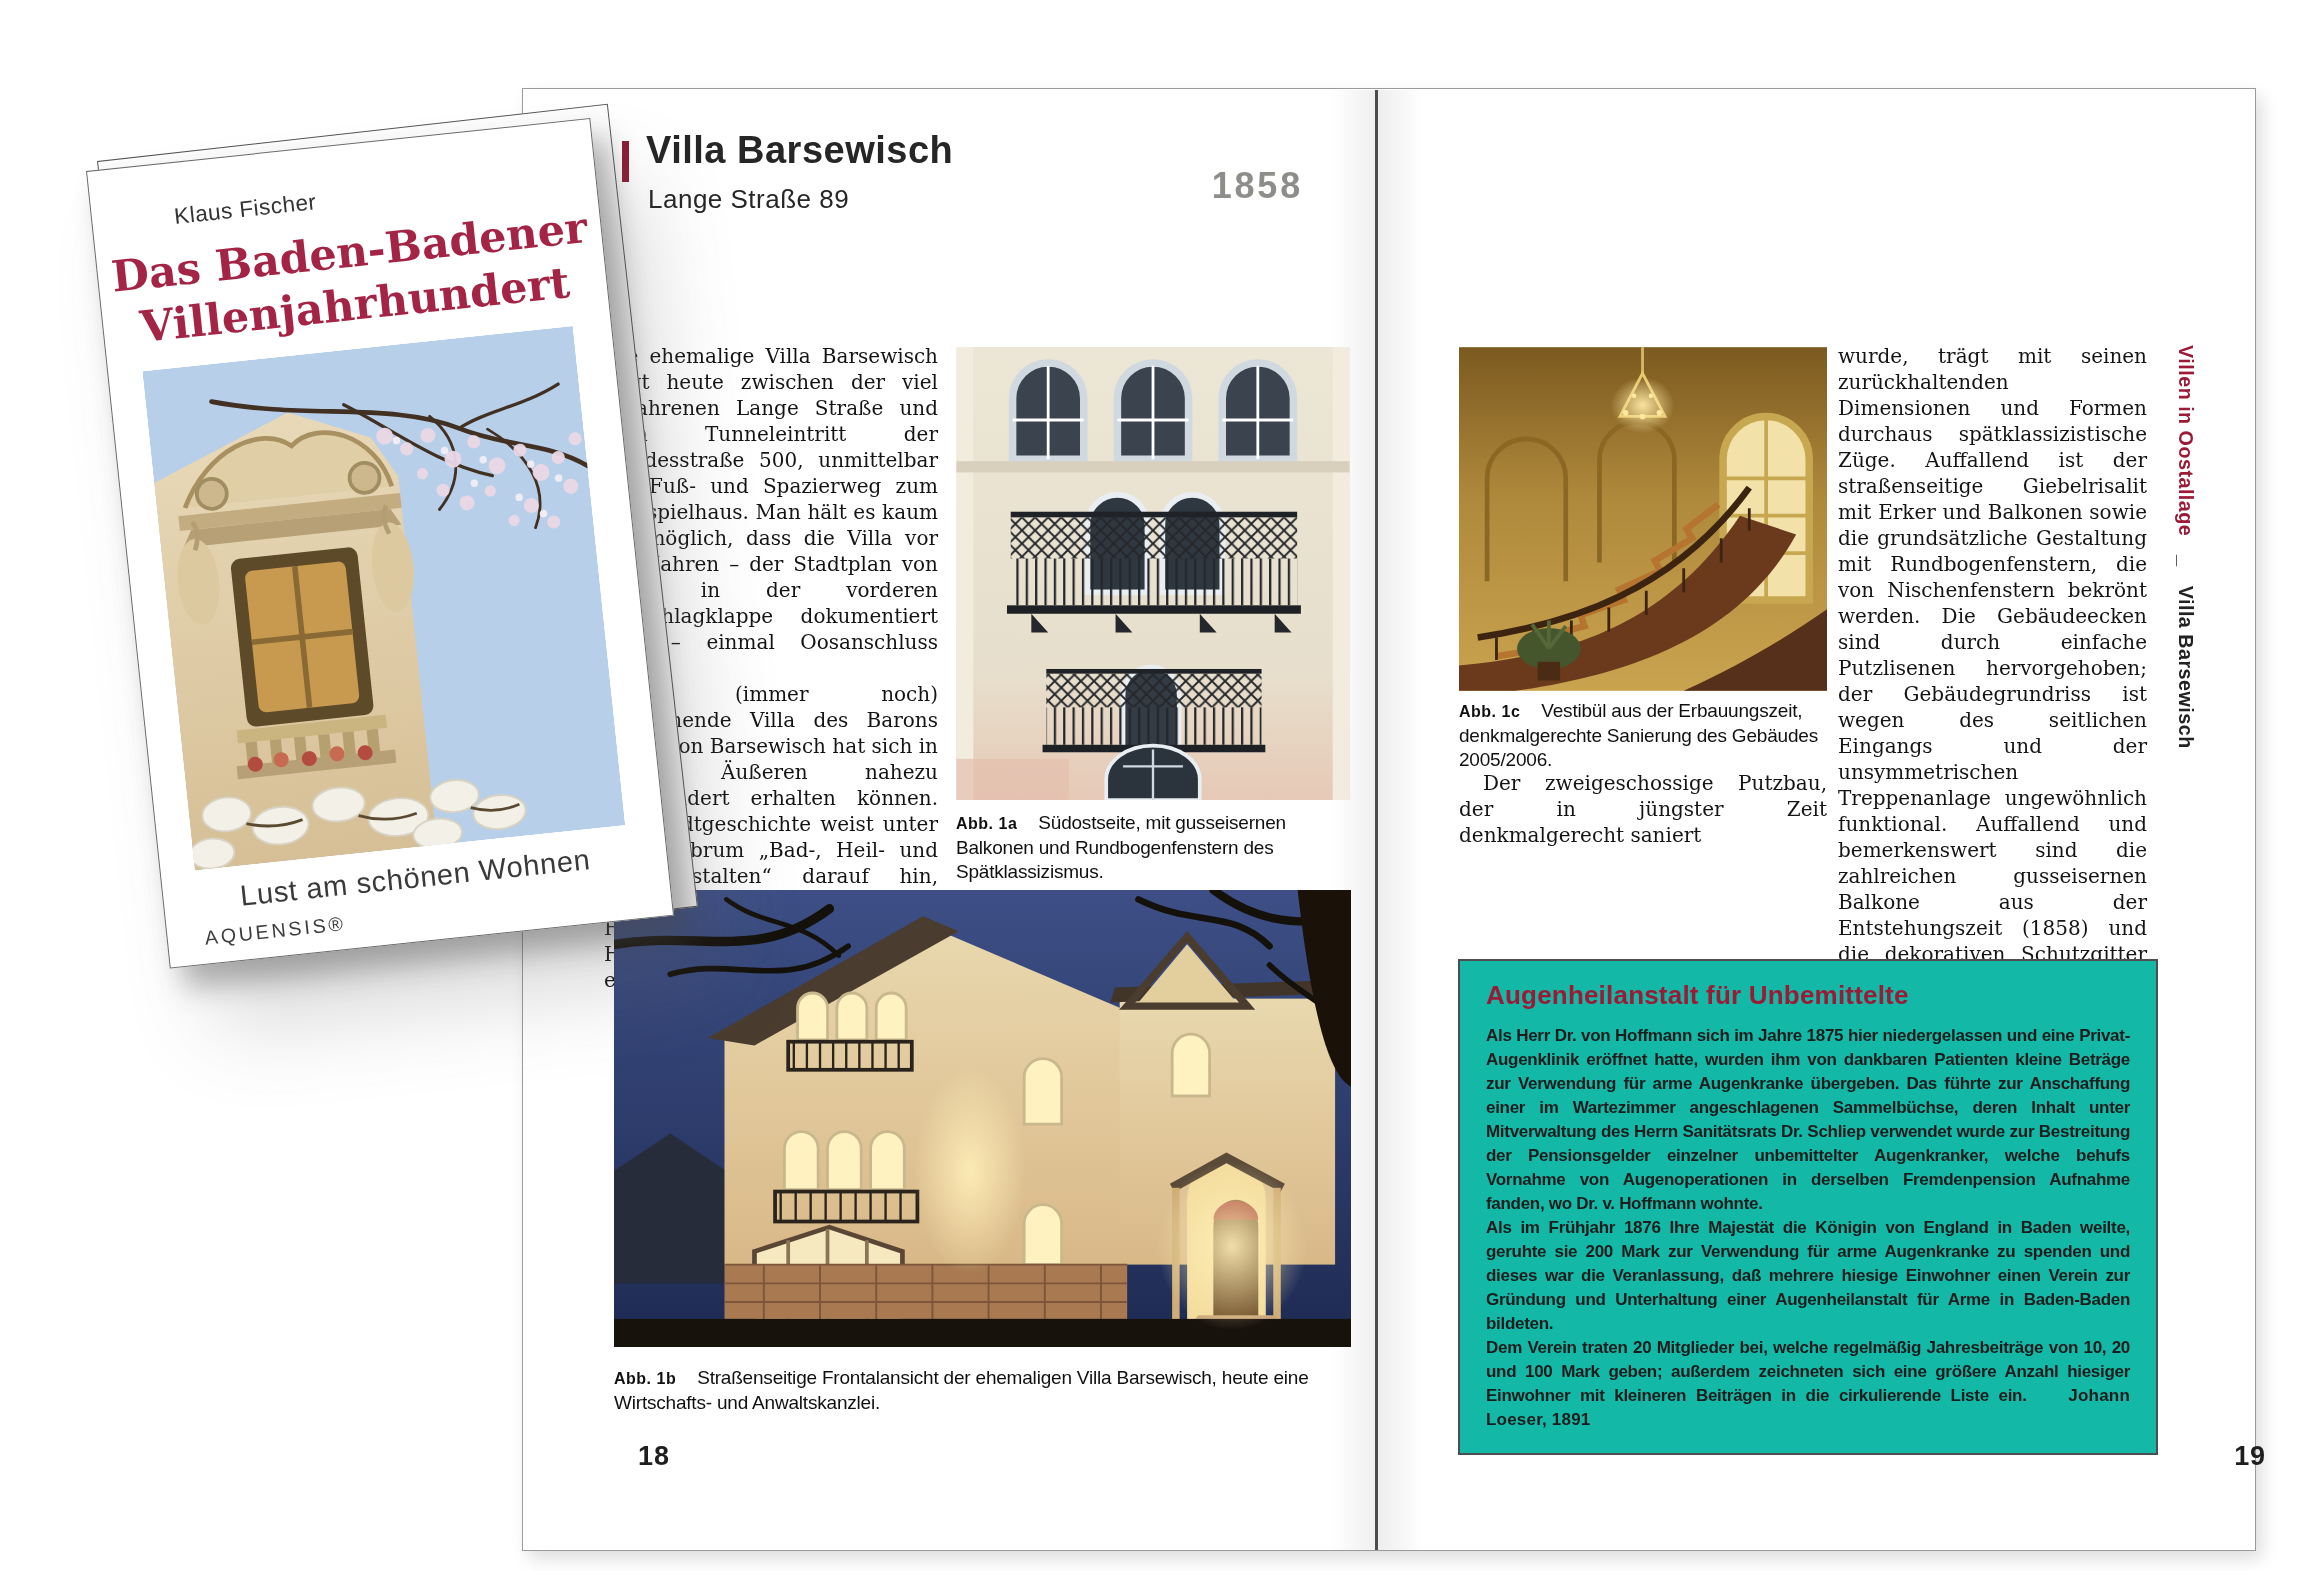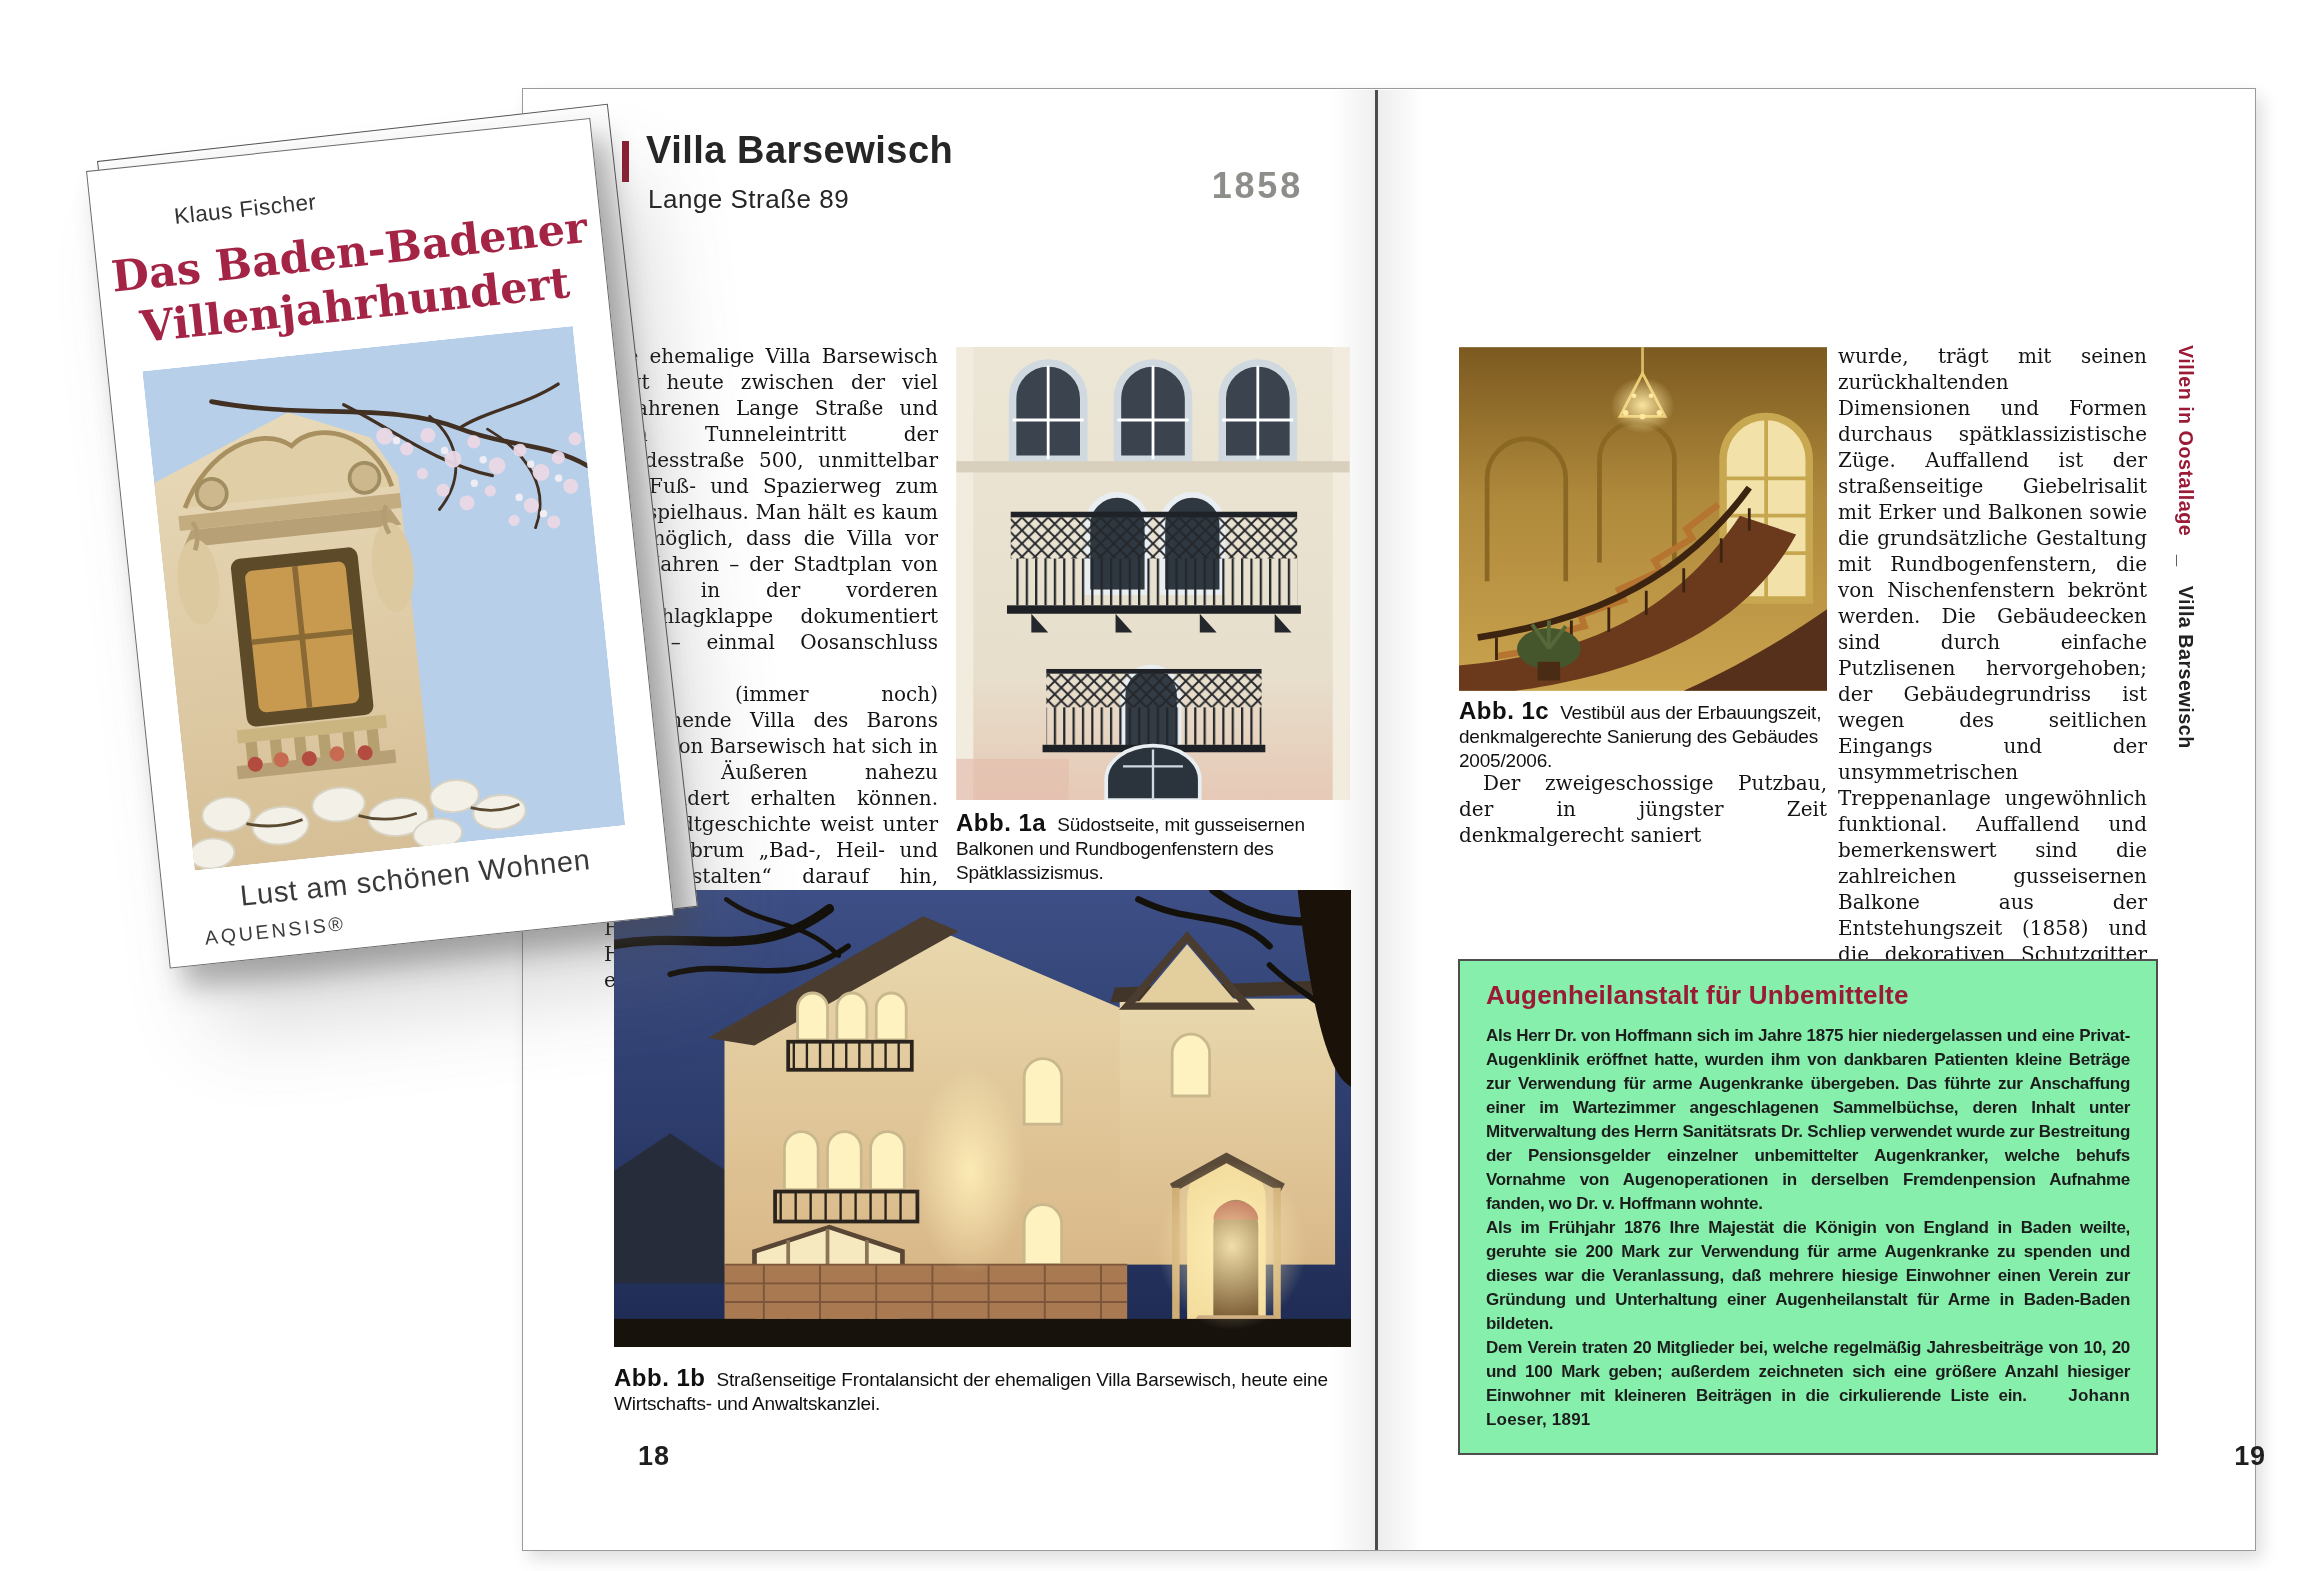--- a/index.html
+++ b/index.html
@@ -31,41 +31,41 @@
     letter-spacing:2.8px;color:#8d8d89;z-index:4;}
 
   .body-serif{
     font-family:"DejaVu Serif","Liberation Serif",serif;
     font-size:20px;line-height:26px;text-align:justify;color:#141414;z-index:4;
   }
   .body-serif p{margin:0;}
   .body-serif p.indent{text-indent:24px;}
 
   .caption{font-size:19px;line-height:24px;letter-spacing:-0.2px;color:#101010;z-index:4;}
-  .caption b{font-size:24px;letter-spacing:0.5px;margin-right:11px;}
+  .caption b{font-size:16px;letter-spacing:0.5px;margin-right:21px;}
 
   .page-number{font-size:27px;font-weight:700;letter-spacing:0.9px;color:#1e1e1e;z-index:4;margin-left:24px;}
 
   .photo{z-index:4;overflow:hidden;}
   .photo svg{display:block;}
 
   
   .sidebar-vert{
     left:2174px;top:345px;height:712px;z-index:4;
     writing-mode:vertical-rl;
     font-size:19.7px;font-weight:700;letter-spacing:0.5px;white-space:nowrap;
   }
   .sidebar-vert .red{color:#9b1b36;}
   .sidebar-vert .sep{color:#333;margin:13px 0;}
   .sidebar-vert .blk{color:#222;}
 
   .infobox{
     left:1458px;top:959px;width:700px;z-index:4;
     border:2.8px solid #4e4e4e;box-sizing:border-box;
-    padding:19px 26px 20.6px 26px;background:#86efac;
+    padding:19px 26px 20.6px 26px;background:#14b8a6;
   }
   .infobox h3{margin:0 0 13px 0;font-size:26px;font-weight:700;color:#9b1b36;letter-spacing:0.2px;}
   .infobox p{margin:0;font-size:17px;line-height:24px;letter-spacing:-0.3px;color:#1c1c1c;text-align:justify;font-weight:bold;}
   .infobox p b{letter-spacing:0.2px;margin-left:32px;}
 
   
   .backsheet{
     left:97px;top:161px;width:514px;height:808px;background:#fdfdfd;
     border:1.9px solid #555;box-sizing:border-box;
     transform:rotate(-6.4deg);transform-origin:top left;z-index:8;

